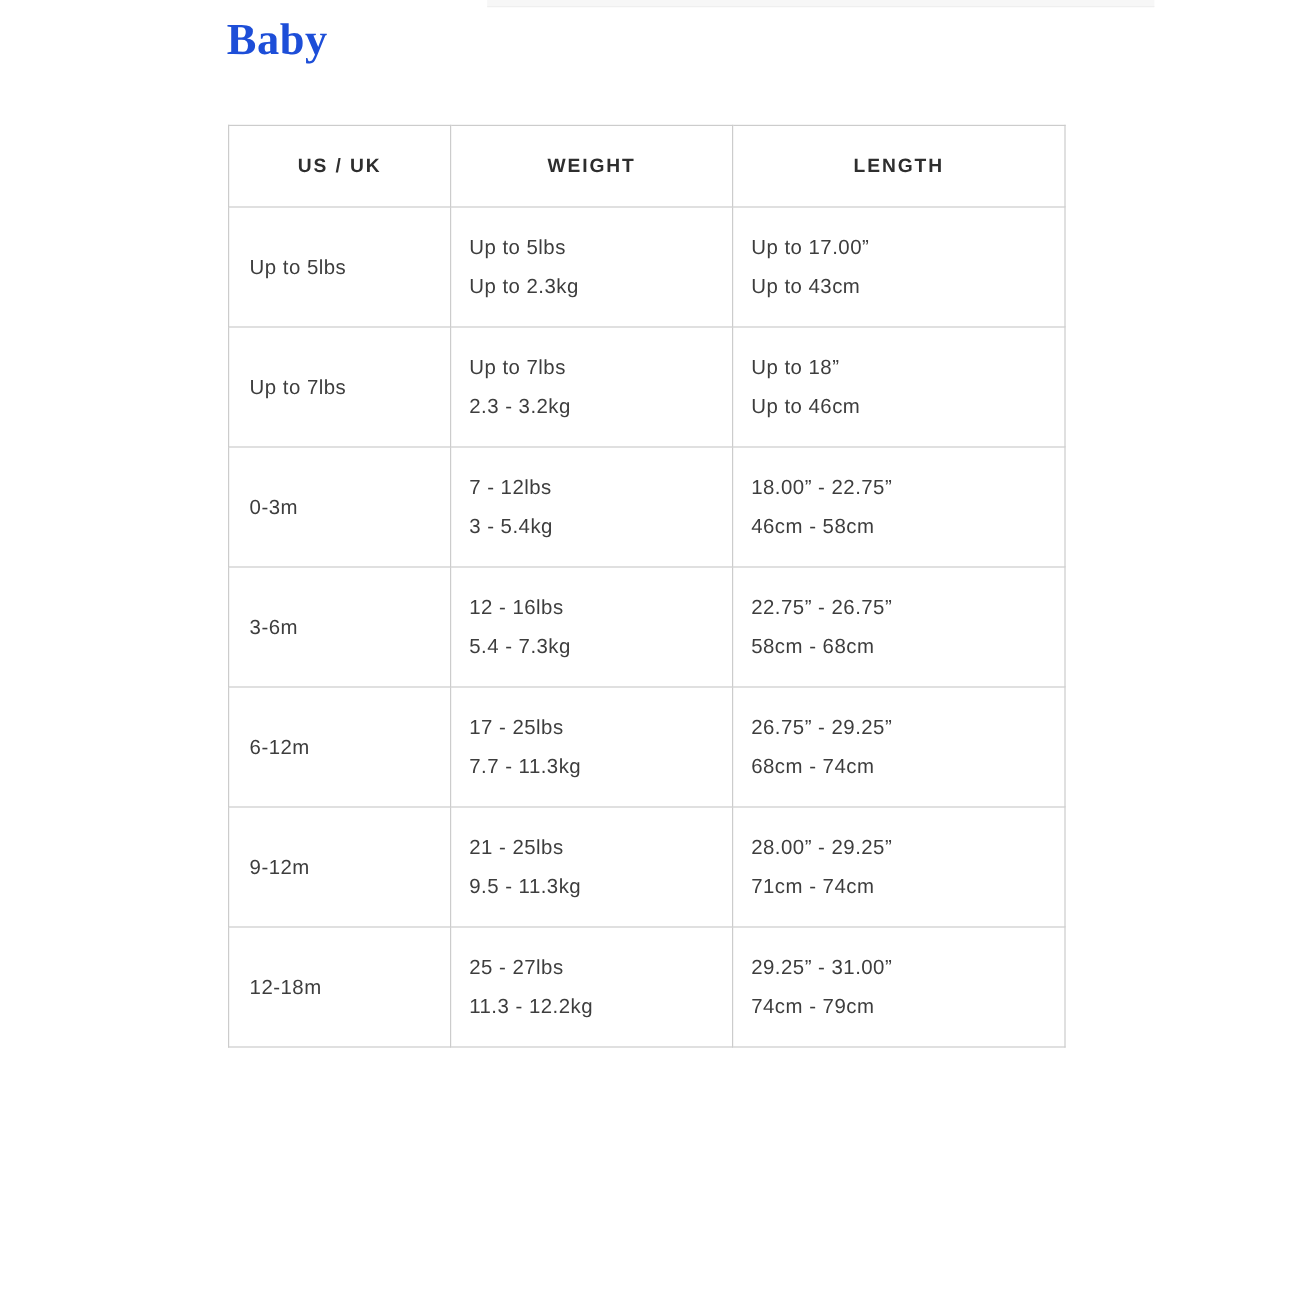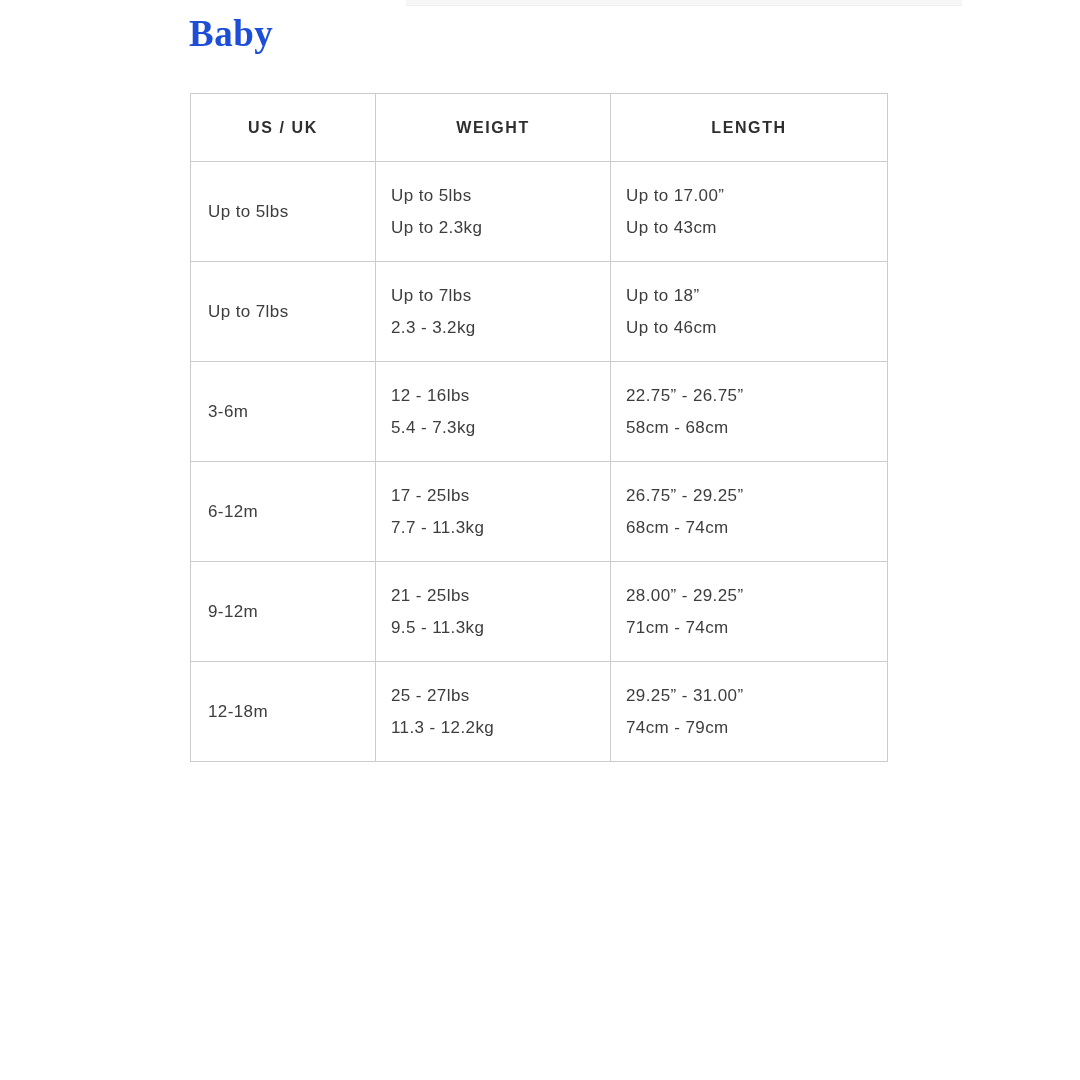--- a/index.html
+++ b/index.html
@@ -32,21 +32,21 @@
     font-family: "Liberation Serif", serif;
     font-weight: 700;
     font-size: 37px;
     line-height: 48px;
     color: #1d4ed8;
     letter-spacing: 0.5px;
   }
   table.size-table {
     position: absolute;
     left: 190px;
-    top: 93px;
+    top: 104px;
     width: 697px;
     border-collapse: collapse;
     table-layout: fixed;
     padding-left: 16px;
   }
   .size-table th,
   .size-table td {
     border: 1px solid #cccccc;
     box-sizing: border-box;
   }
@@ -120,20 +120,33 @@
     <td class="col-weight">
       <div class="cell-line line-lbs">Up to 7lbs</div>
       <div class="cell-line line-kg">2.3 - 3.2kg</div>
     </td>
     <td class="col-length">
       <div class="cell-line line-in">Up to 18”</div>
       <div class="cell-line line-cm">Up to 46cm</div>
     </td>
   </tr>
 
+  <tr>
+    <td class="col-size">
+      <span class="size-label">0-3m</span>
+    </td>
+    <td class="col-weight">
+      <div class="cell-line line-lbs">7 - 12lbs</div>
+      <div class="cell-line line-kg">3 - 5.4kg</div>
+    </td>
+    <td class="col-length">
+      <div class="cell-line line-in">18.00” - 22.75”</div>
+      <div class="cell-line line-cm">46cm - 58cm</div>
+    </td>
+  </tr>
 
   <tr>
     <td class="col-size">
       <span class="size-label">3-6m</span>
     </td>
     <td class="col-weight">
       <div class="cell-line line-lbs">12 - 16lbs</div>
       <div class="cell-line line-kg">5.4 - 7.3kg</div>
     </td>
     <td class="col-length">

